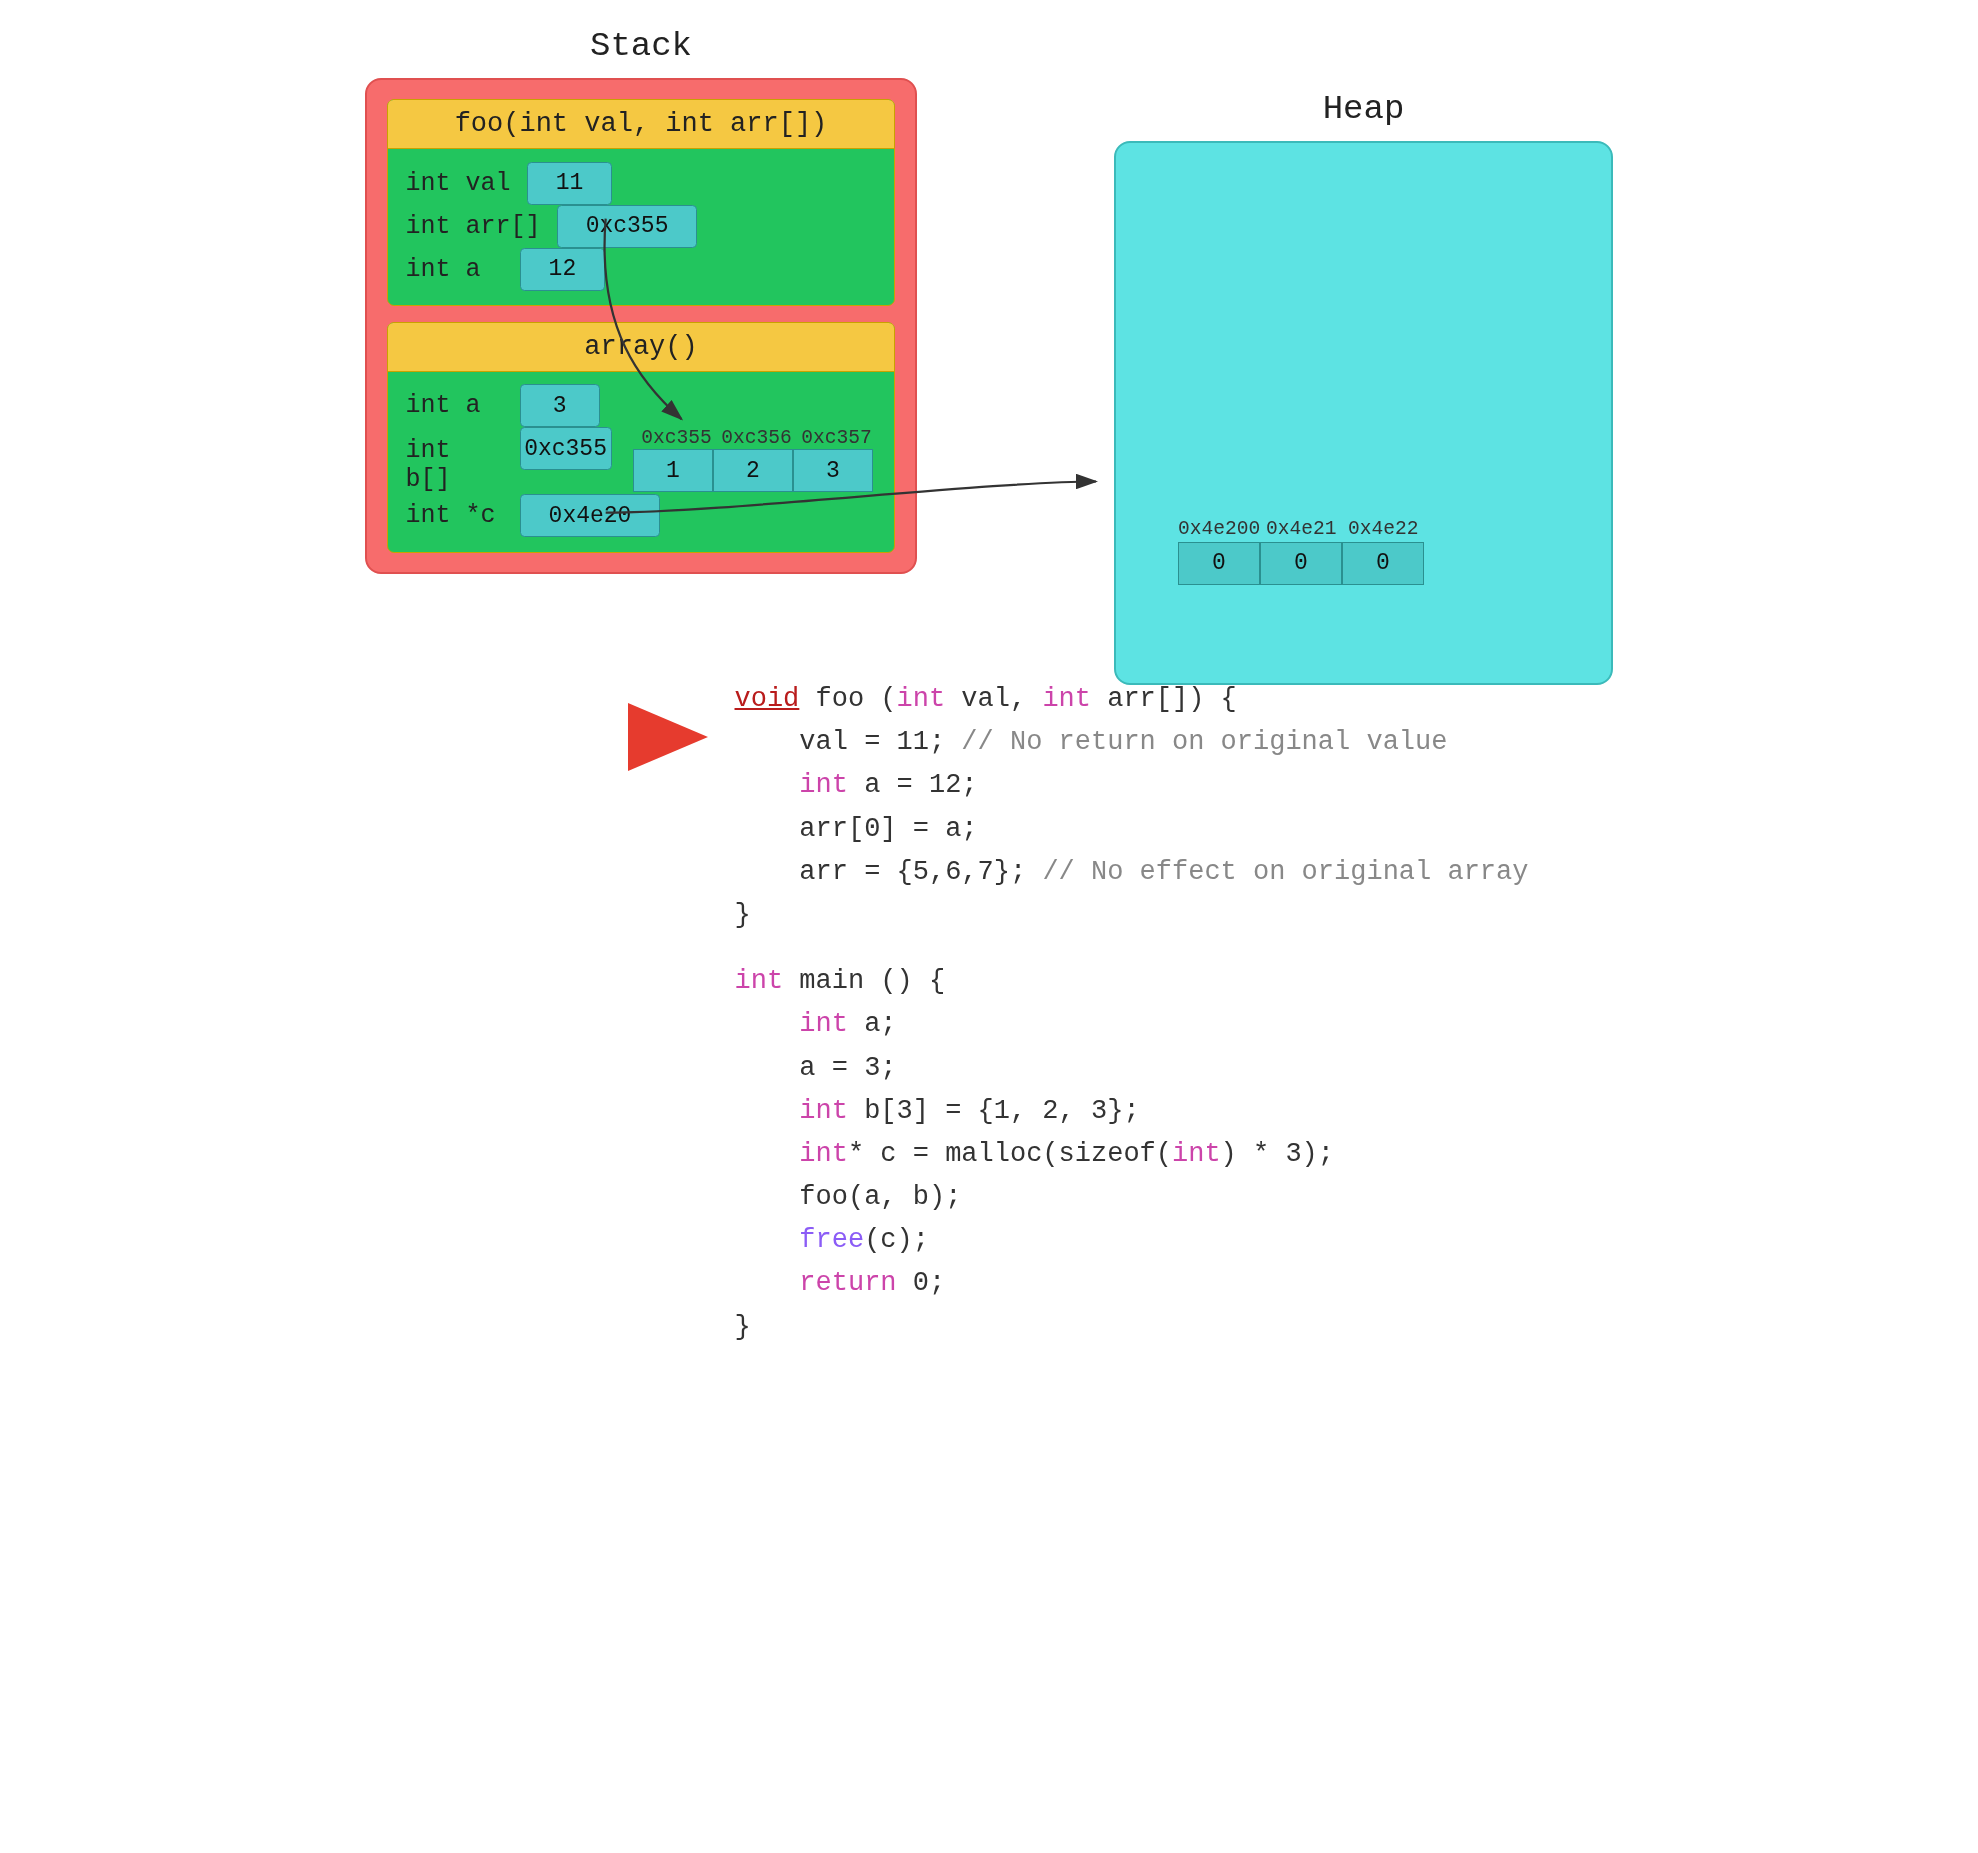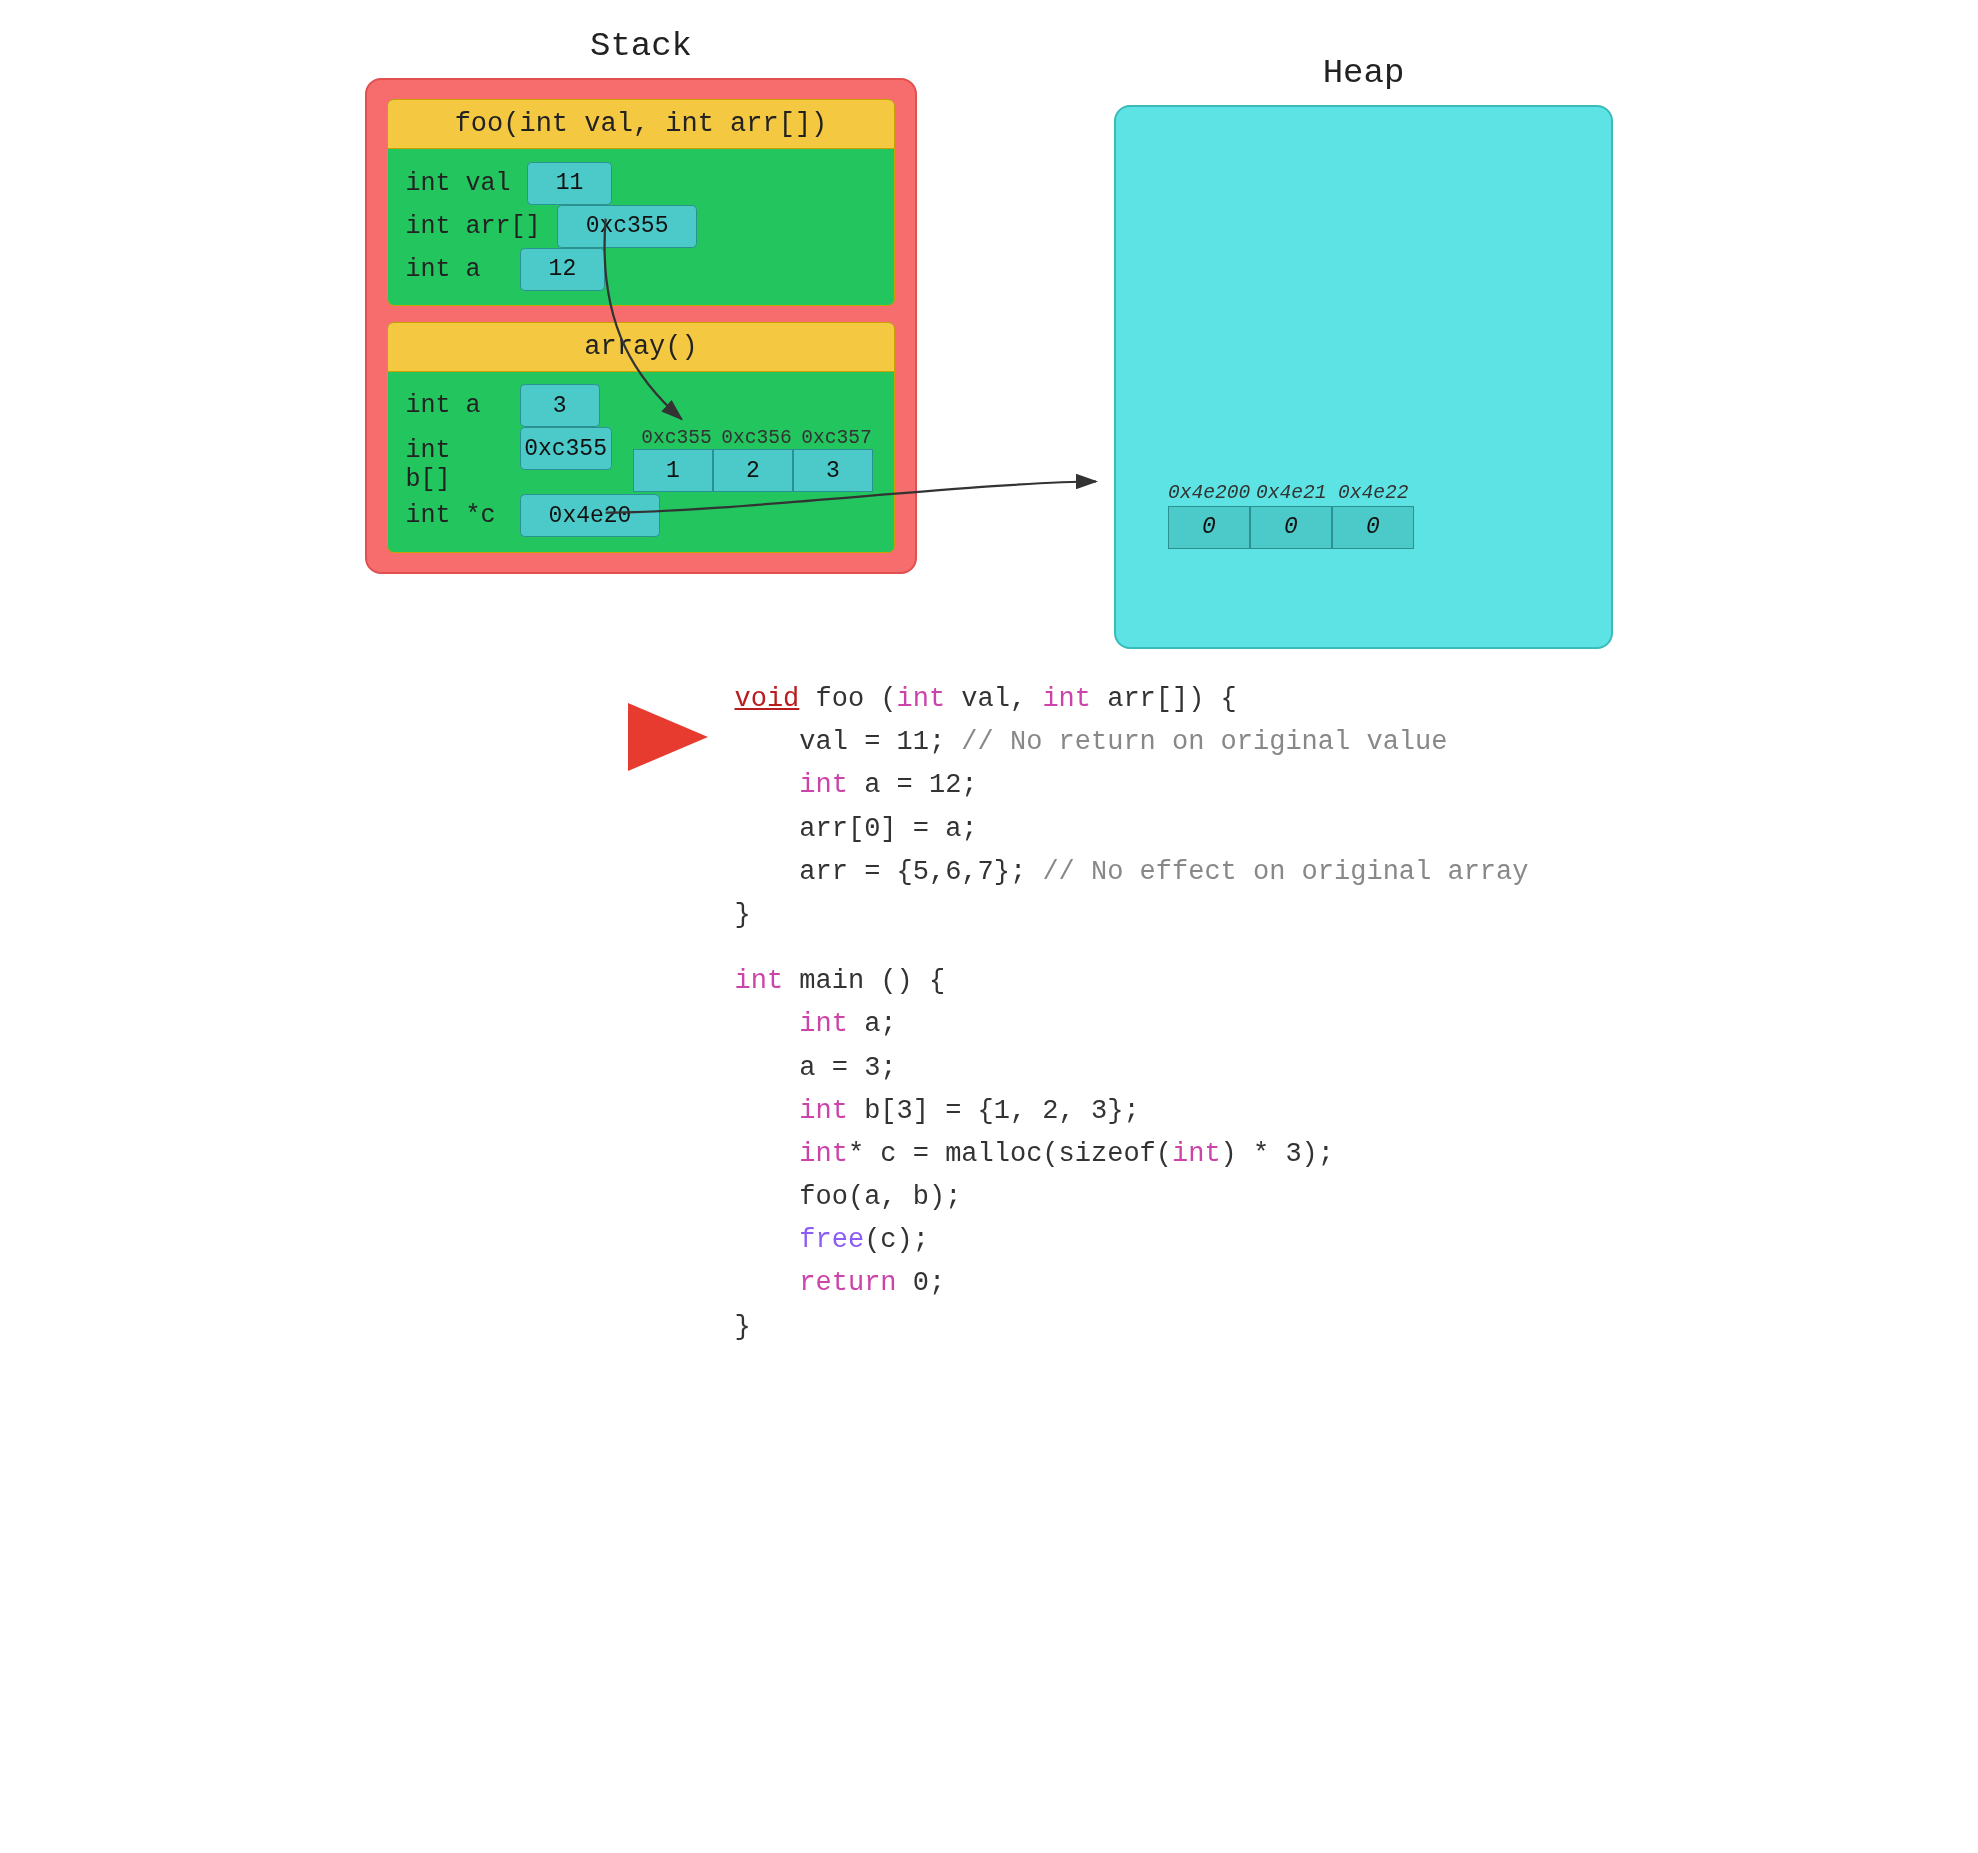--- a/index.html
+++ b/index.html
@@ -113,22 +113,21 @@
       background: #5de3e3;
       border: 2.7px solid #3bbaba;
       border-radius: 16px;
       width: 499px;
       height: 544px;
       position: relative;
     }
     .heap-array-group {
       position: absolute;
       bottom: 98px;
-      left: 52px;
-      font-style: italic;
+      left: 62px;
     }
     .heap-addr-row {
       display: flex;
       gap: 0;
       font-size: 19.6px;
       color: #333;
       margin-bottom: 1.8px;
     }
     .heap-addr-cell {
       min-width: 82px;
@@ -271,21 +270,21 @@
               <span class="var-label">int *c</span>
               <div class="var-box">0x4e20</div>
             </div>
           </div>
         </div>
 
       </div>
     </div>
 
     <div class="heap-pos">
-      <div class="section-title" style="text-align:center;">Heap</div>
+      <div class="section-title" style="text-align:center;margin-top:36px;">Heap</div>
       <div class="heap-outer">
         <div class="heap-array-group">
           <div class="heap-addr-row">
             <span class="heap-addr-cell">0x4e200</span>
             <span class="heap-addr-cell">0x4e21</span>
             <span class="heap-addr-cell">0x4e22</span>
           </div>
           <div class="heap-cells">
             <div class="heap-cell">0</div>
             <div class="heap-cell">0</div>

